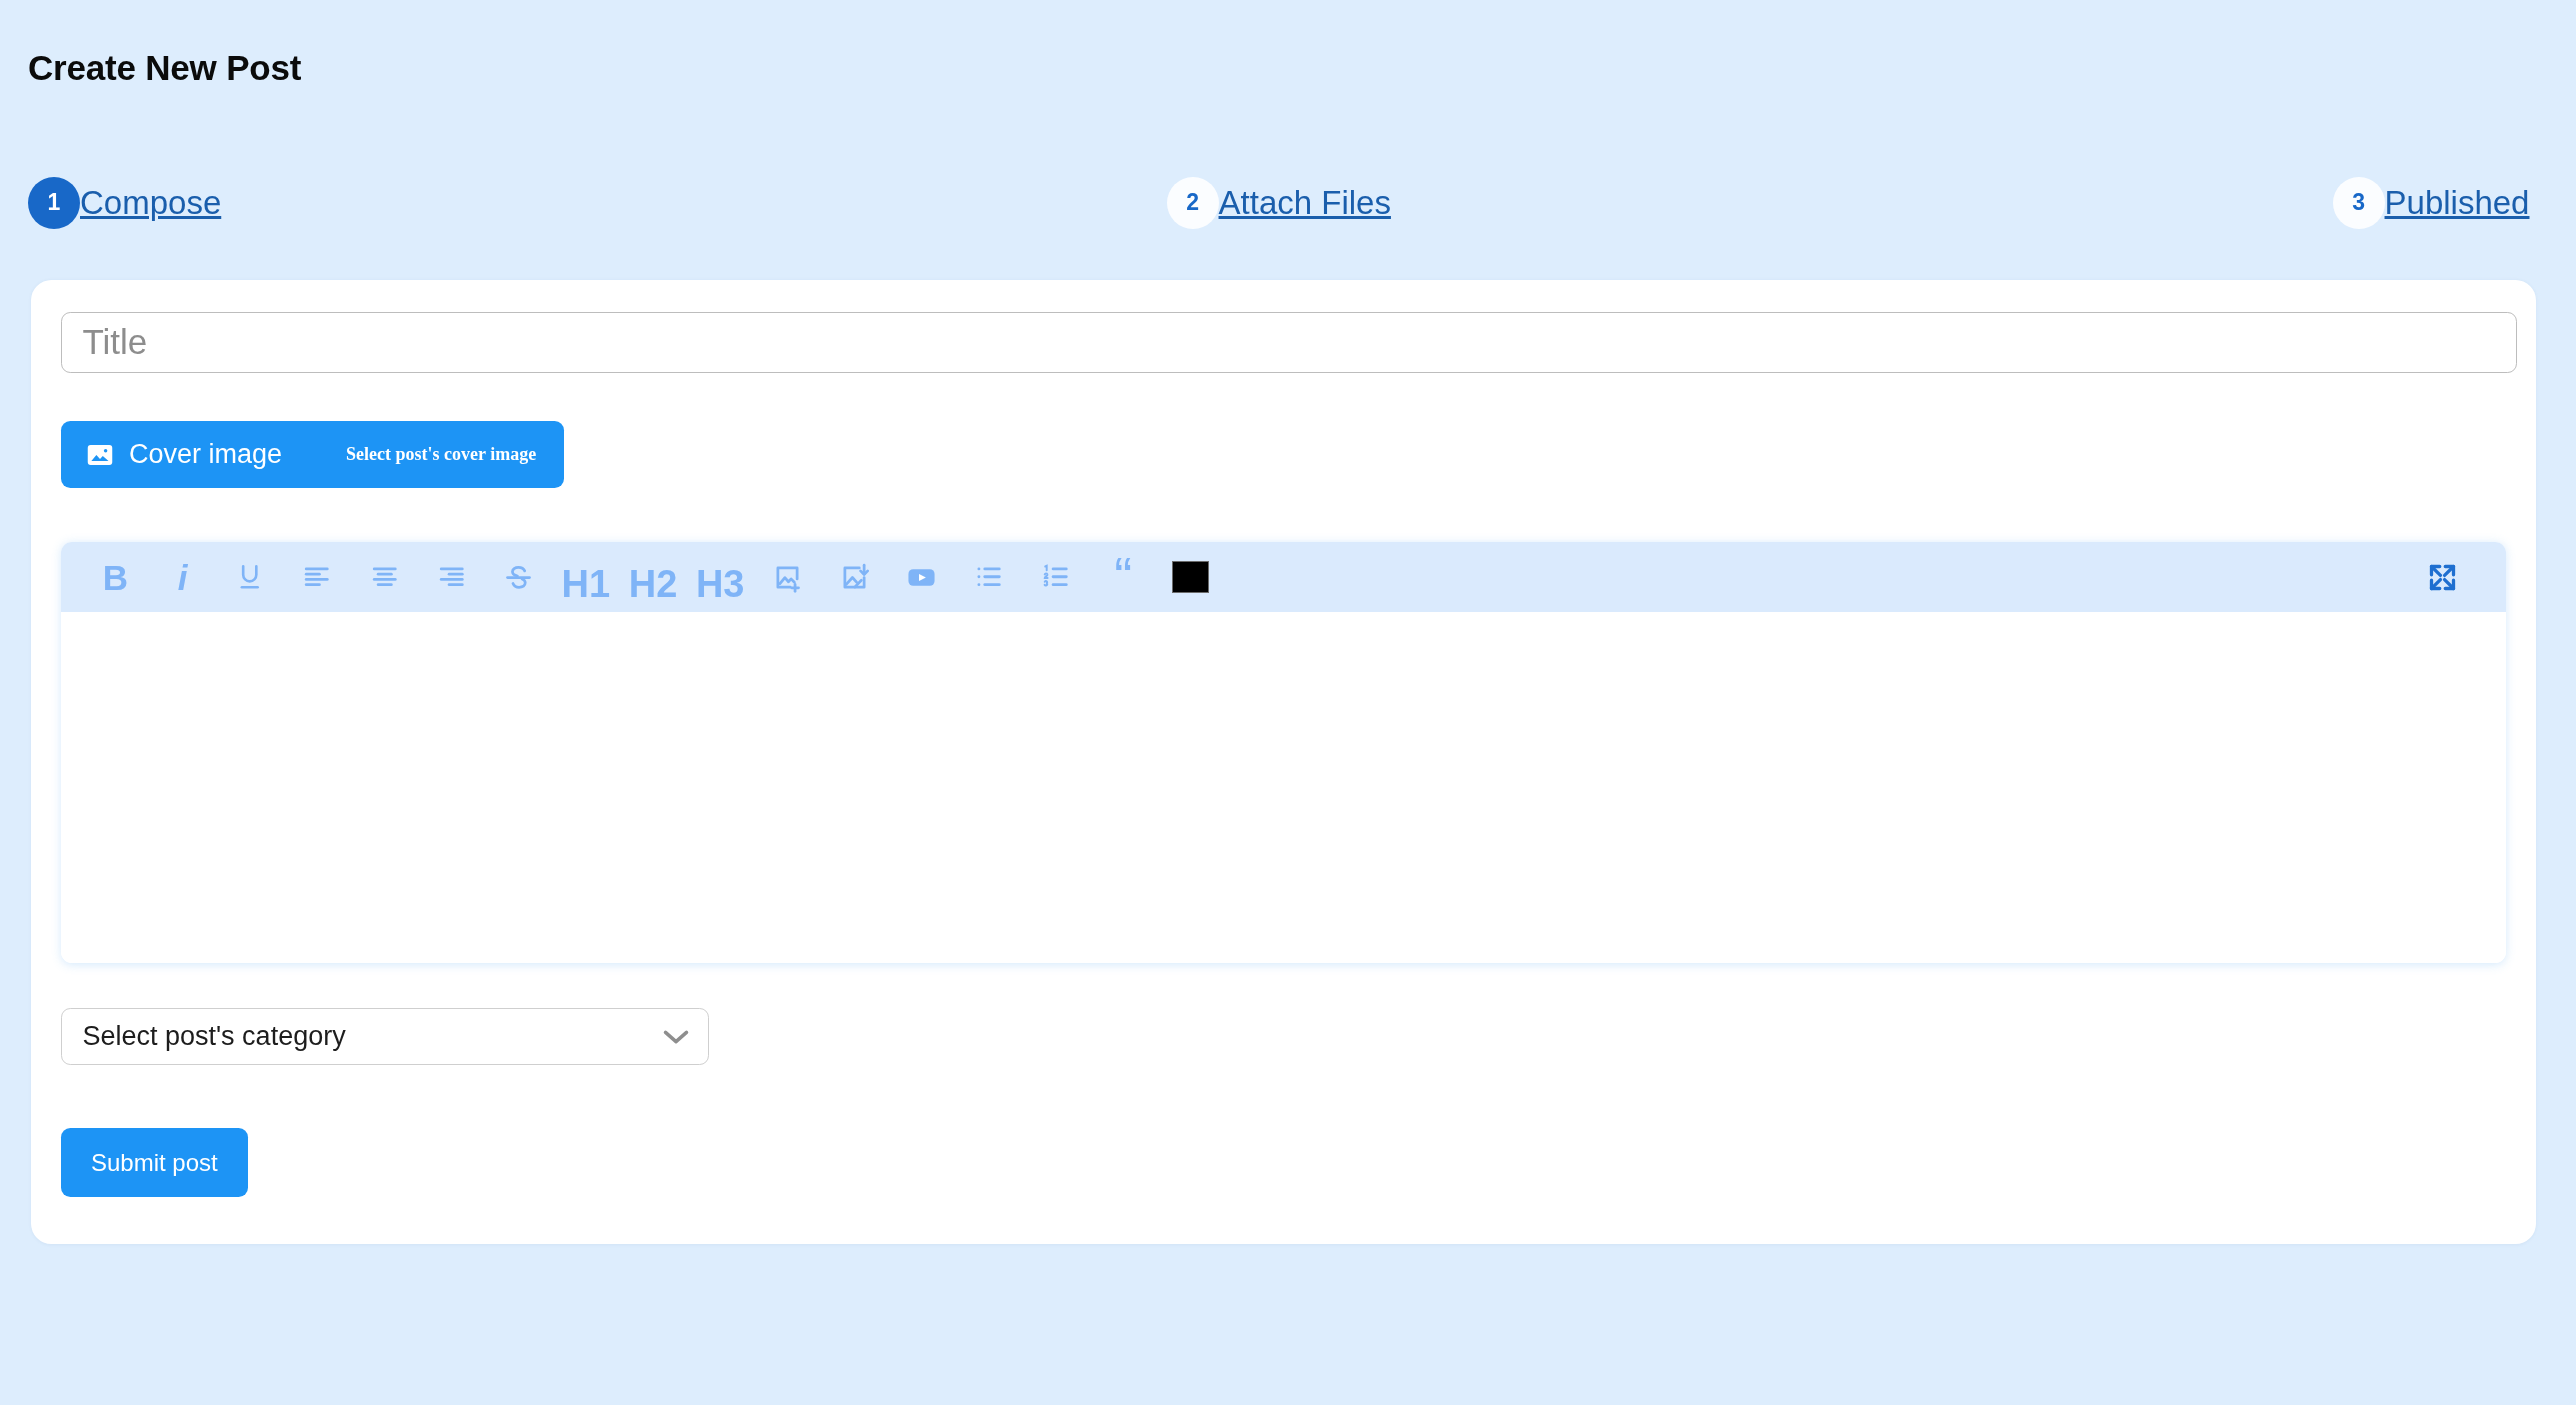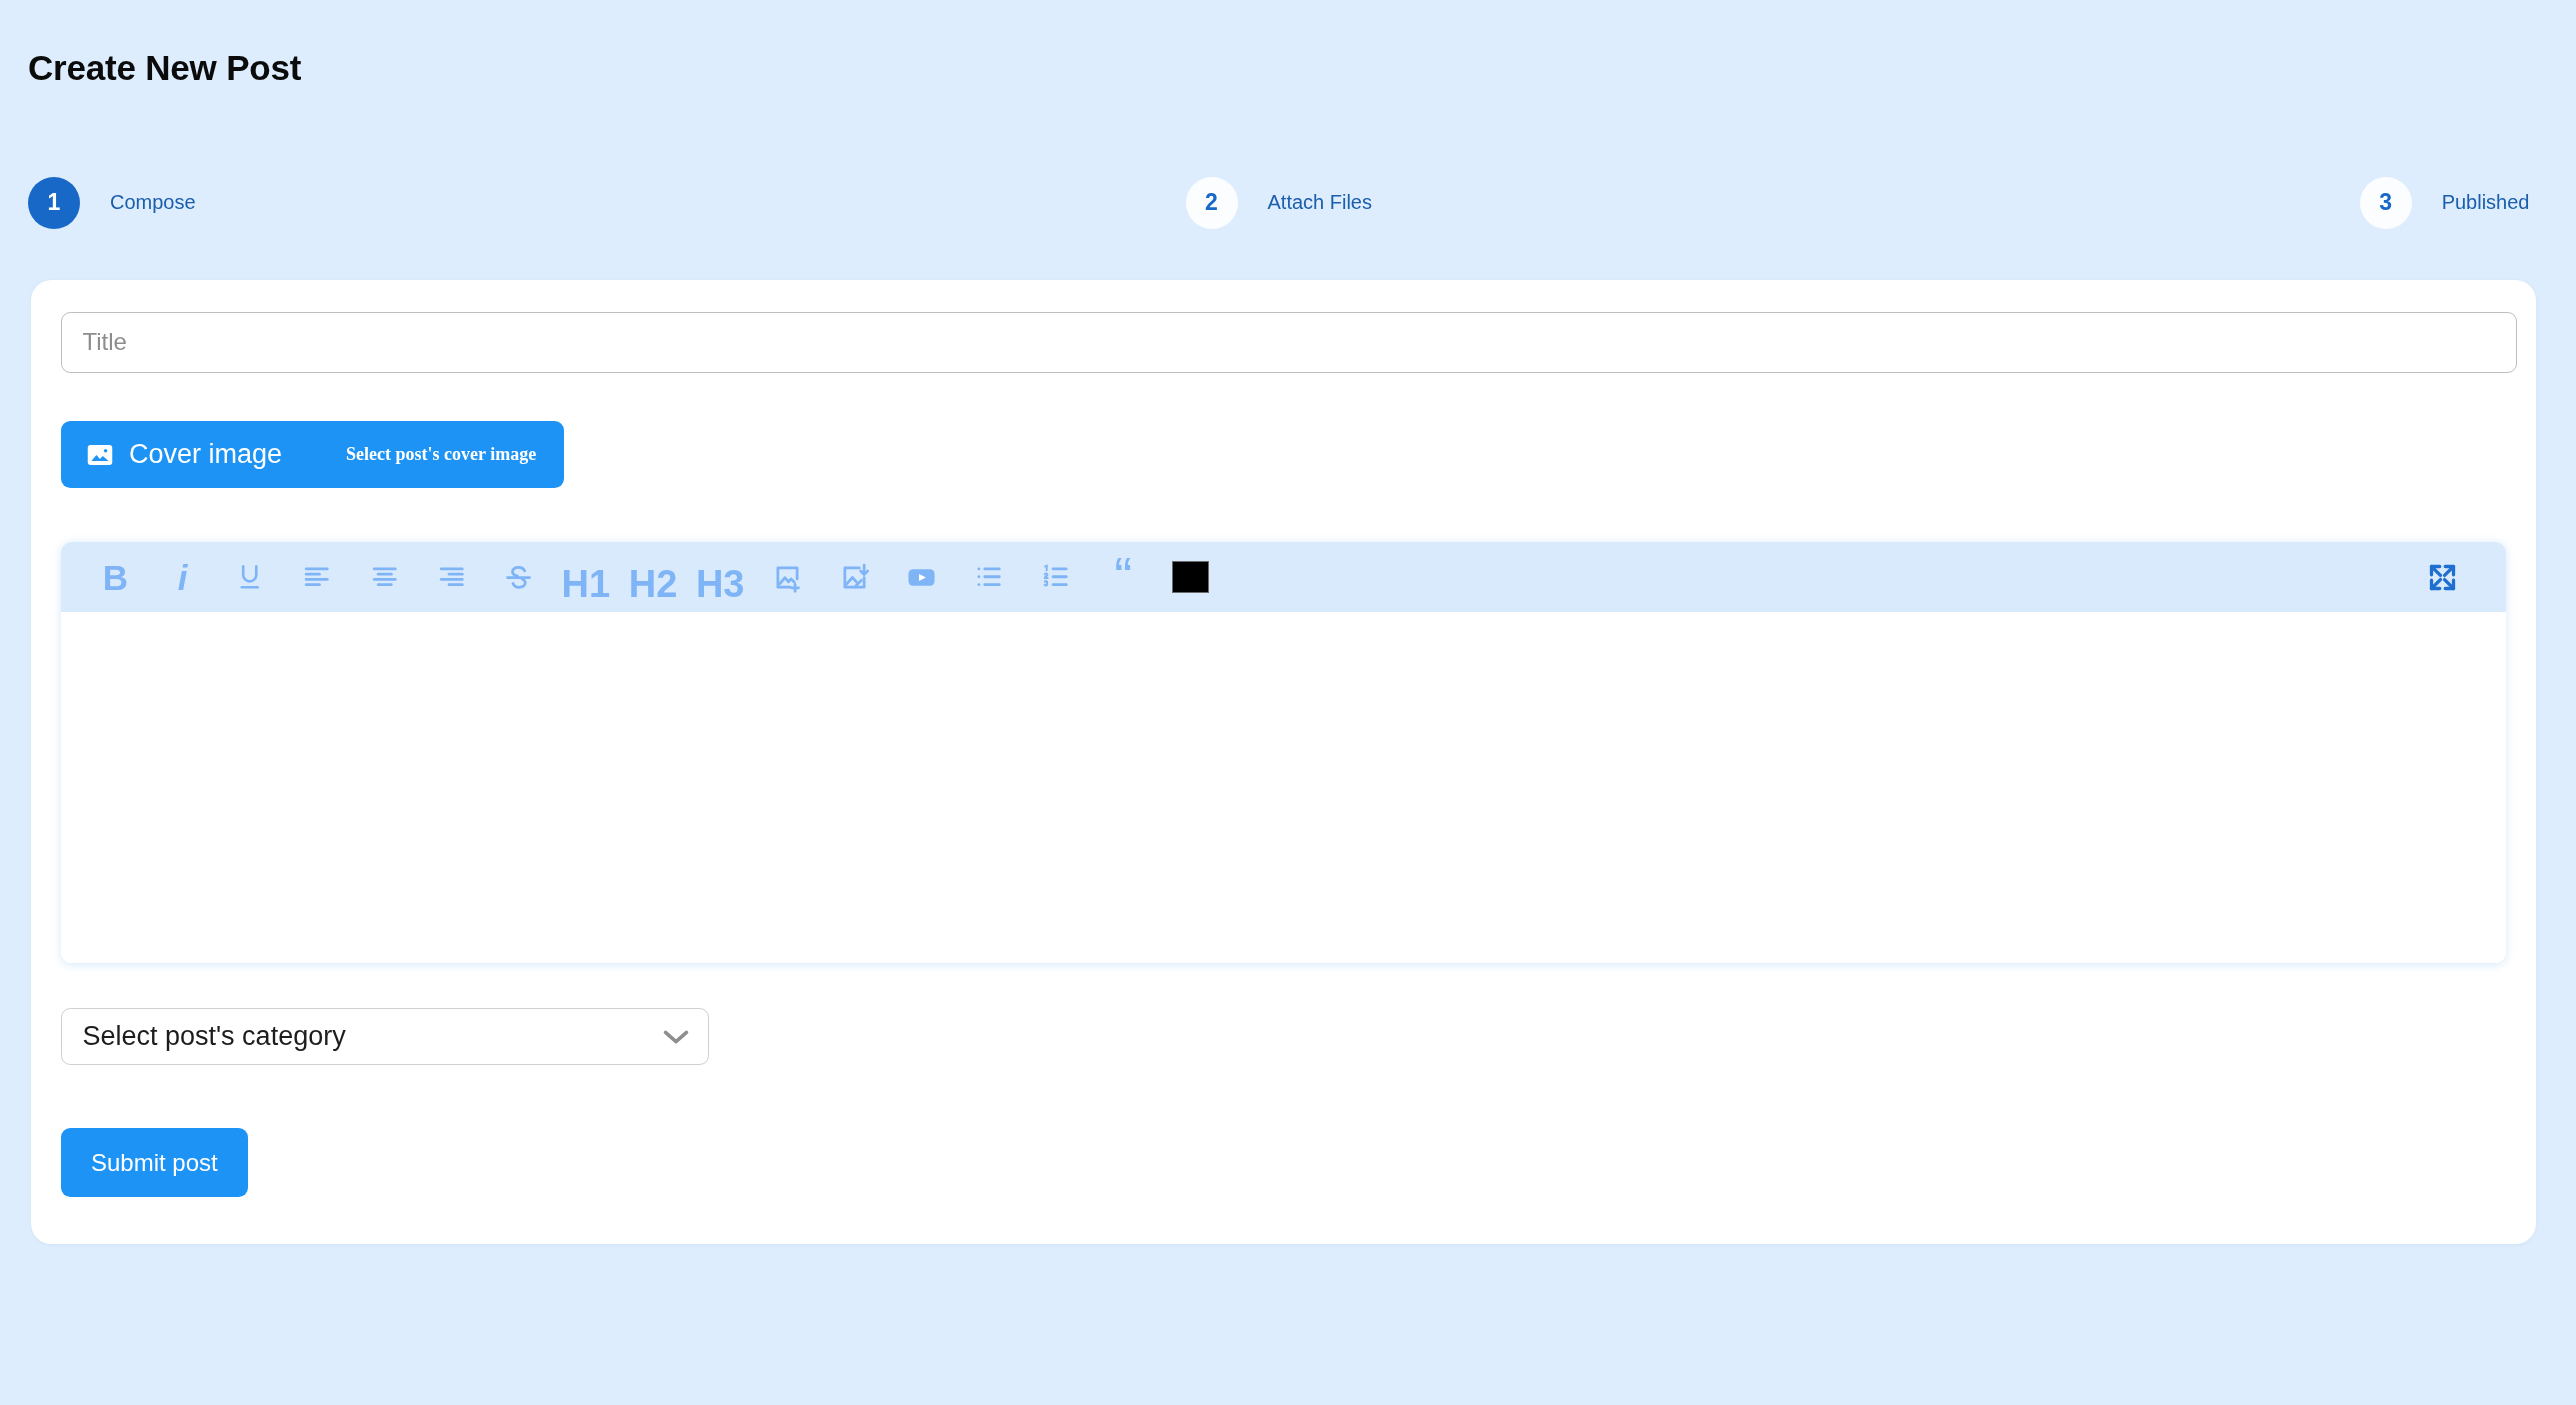--- a/index.html
+++ b/index.html
@@ -56,24 +56,24 @@
   }
   .step-circle.active {
     background: #1868c8;
     color: #ffffff;
   }
   .step-circle.inactive {
     background: #fbfdff;
     color: #1868c8;
   }
   .step-label {
-    margin-left: 30px;
-    font-size: 20px;
+    font-size: 33px;
     color: #1a5eac;
     white-space: nowrap;
+    text-decoration: underline;
   }
 
   
   #post-card {
     position: absolute;
     left: 31px;
     top: 280px;
     width: 2505px;
     height: 964px;
     background: #ffffff;
@@ -87,21 +87,21 @@
     left: 30px;
     top: 31.5px;
     width: 2413px;
     height: 59px;
     padding: 0 20.4px;
     box-sizing: content-box;
     border: 0.9px solid #bdbdbd;
     border-radius: 9.3px;
     background: #ffffff;
     font-family: "Liberation Sans", sans-serif;
-    font-size: 24px;
+    font-size: 35px;
     color: #2b2b2b;
     outline: none;
   }
   #title-input::placeholder { color: #8d8d8d; }
 
   
   #cover-image-button {
     position: absolute;
     left: 30px;
     top: 141px;

